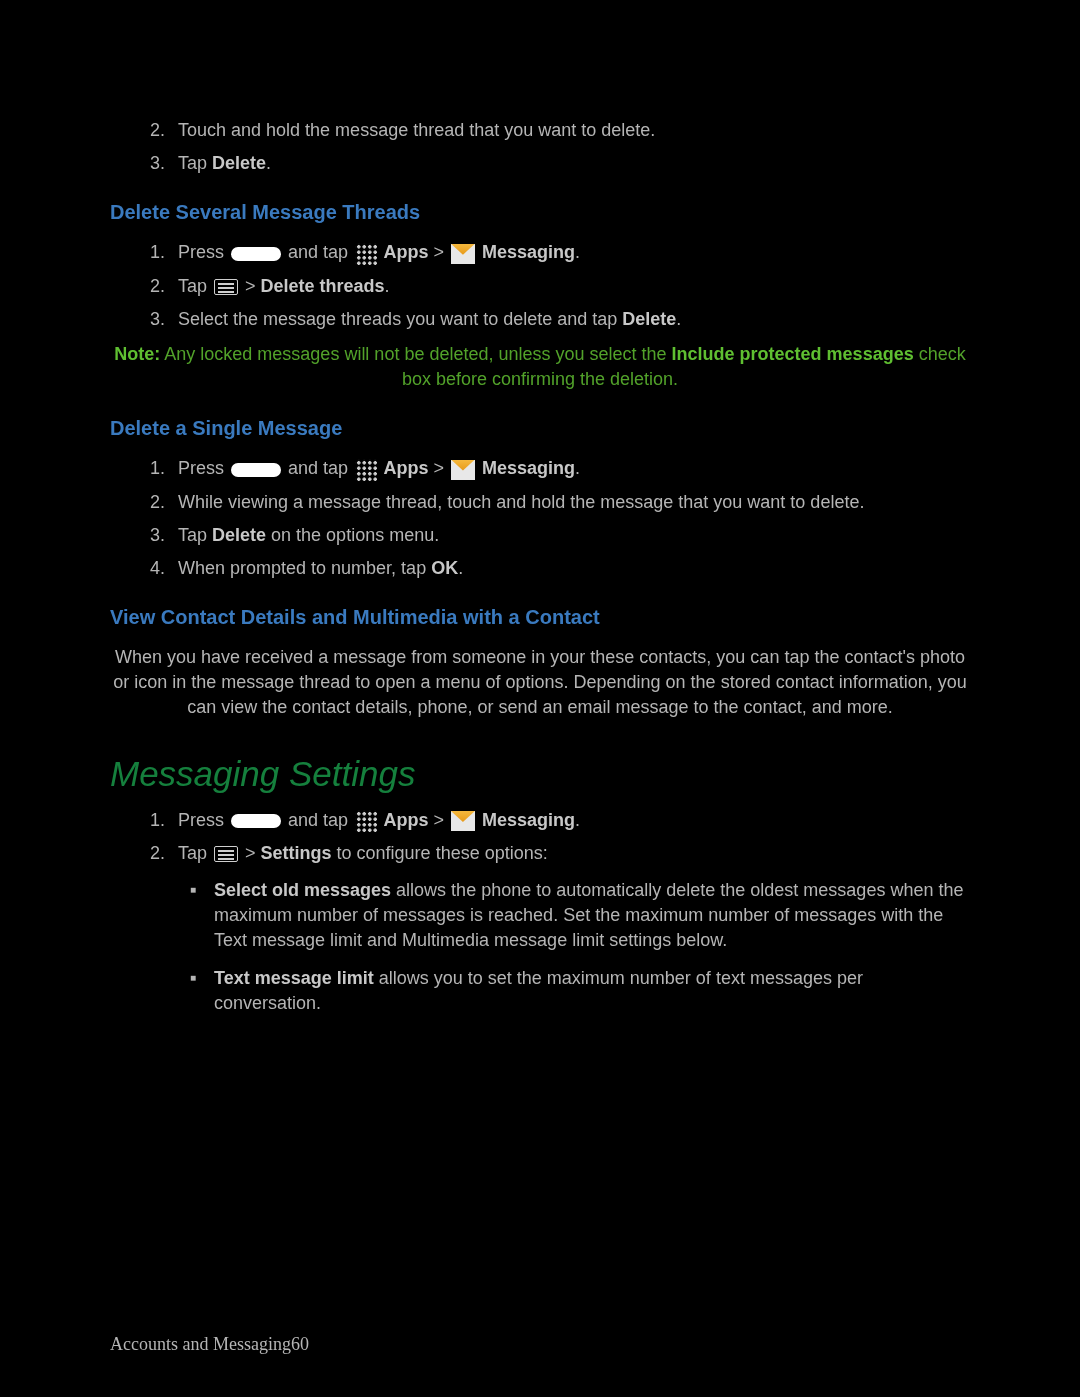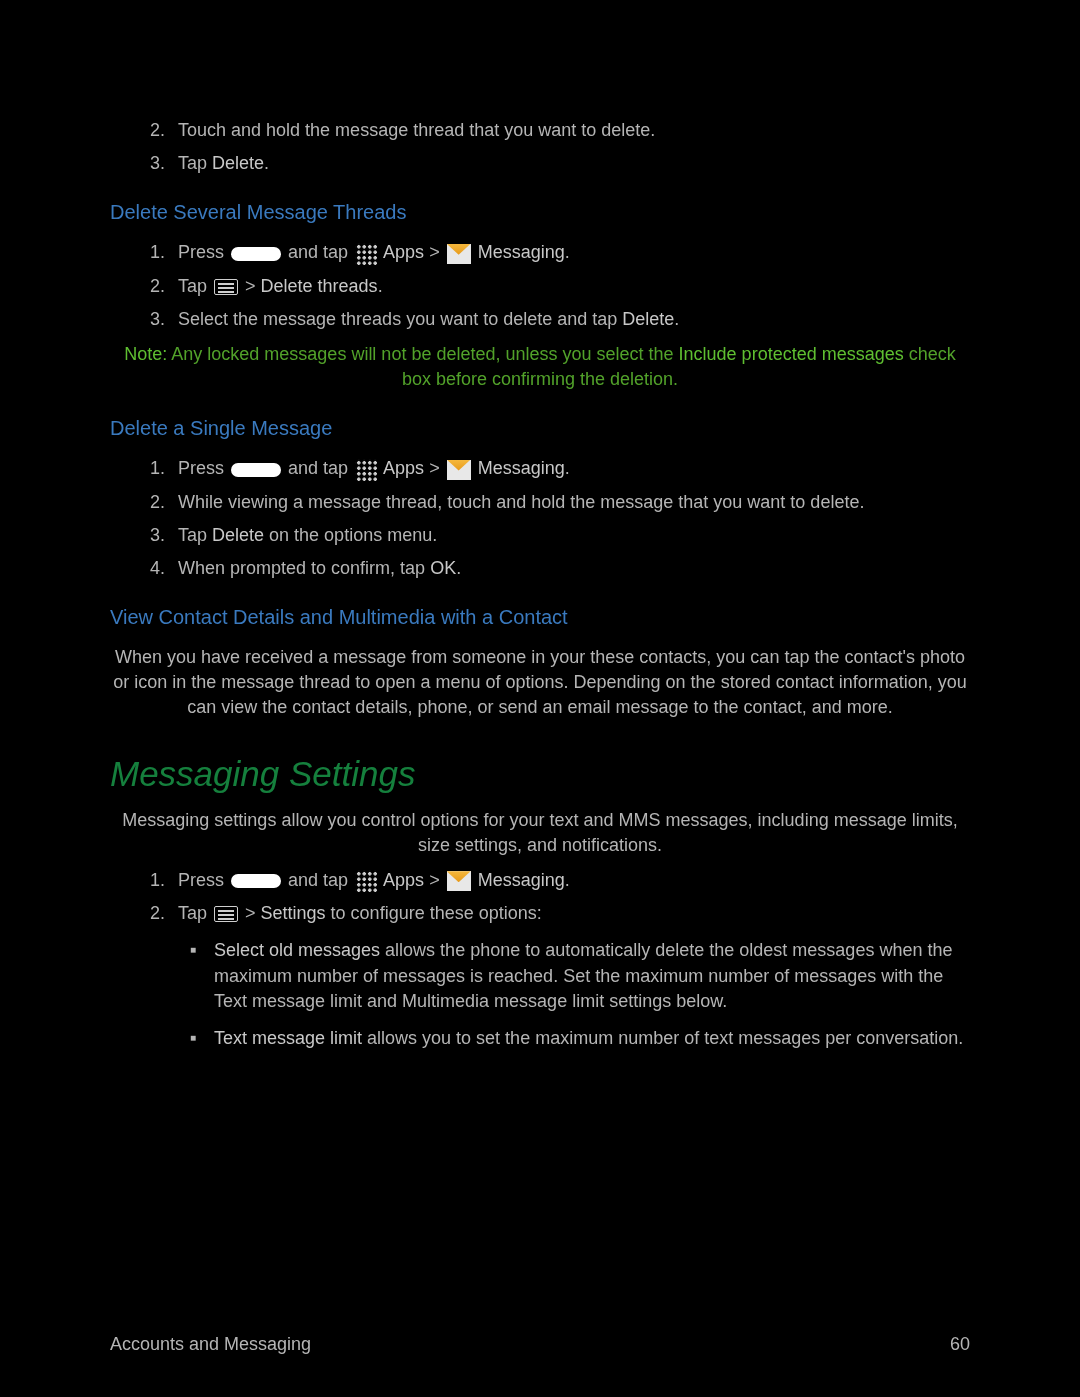--- a/index.html
+++ b/index.html
@@ -36,36 +36,36 @@
     flex-shrink: 0;
     font-size: 10px;
     padding-top: 5px;
   }
   .ul-body {
     flex: 1;
   }
   .h3 {
     color: #3a7abf;
     font-size: 20px;
-    font-weight: normal;
+    font-weight: bold;
     margin: 22px 0 14px 0;
   }
   .h2 {
     color: #15803d;
     font-style: italic;
     font-size: 35px;
     font-weight: normal;
     margin: 28px 0 10px 0;
   }
   .para {
     margin: 10px 0;
     text-align: center;
   }
   .note { color: #52a22a; }
-  b, .bold { font-weight: normal; color: #c8c8c8; }
+  b, .bold { font-weight: bold; color: #c8c8c8; }
   .note b { color: #5fbf31; }
   
   .icon-home {
     display: inline-block;
     width: 50px;
     height: 14px;
     background: #fff;
     border-radius: 8px;
     vertical-align: middle;
     margin: 0 2px;
@@ -115,22 +115,22 @@
     height: 2px;
     background: #cfcfcf;
     box-shadow: 0 4px 0 #cfcfcf, 0 8px 0 #cfcfcf;
   }
   .footer {
     position: absolute;
     bottom: 40px;
     left: 110px;
     right: 110px;
     display: flex;
-    justify-content: space-between;
     color: #b5b5b5;
+    font-family: Liberation Serif, serif;
   }
 </style>
 </head>
 <body>
 
 <div class="page">
 
   <div class="ol-item">
     <div class="ol-num">2.</div>
     <div class="ol-body">Touch and hold the message thread that you want to delete.</div>
@@ -181,29 +181,28 @@
   </div>
   <div class="ol-item">
     <div class="ol-num">3.</div>
     <div class="ol-body">
       <span>Tap </span><b>Delete</b><span> on the options menu.</span>
     </div>
   </div>
   <div class="ol-item">
     <div class="ol-num">4.</div>
     <div class="ol-body">
-      <span>When prompted to confirm, tap </span><b>OK</b><span>.</span>
+      <span>When prompted to number, tap </span><b>OK</b><span>.</span>
     </div>
   </div>
 
   <div class="h3">View Contact Details and Multimedia with a Contact</div>
   <p class="para">When you have received a message from someone in your these contacts, you can tap the contact's photo or icon in the message thread to open a menu of options. Depending on the stored contact information, you can view the contact details, phone, or send an email message to the contact, and more.</p>
 
   <div class="h2">Messaging Settings</div>
-  <p class="para">Messaging settings allow you control options for your text and MMS messages, including message limits, size settings, and notifications.</p>
 
   <div class="ol-item">
     <div class="ol-num">1.</div>
     <div class="ol-body">
       <span>Press </span><span class="icon-home"></span><span> and tap </span><span class="icon-apps"></span><b> Apps</b><span> &gt; </span><span class="icon-msg"></span><b> Messaging</b><span>.</span>
     </div>
   </div>
   <div class="ol-item">
     <div class="ol-num">2.</div>
     <div class="ol-body">

